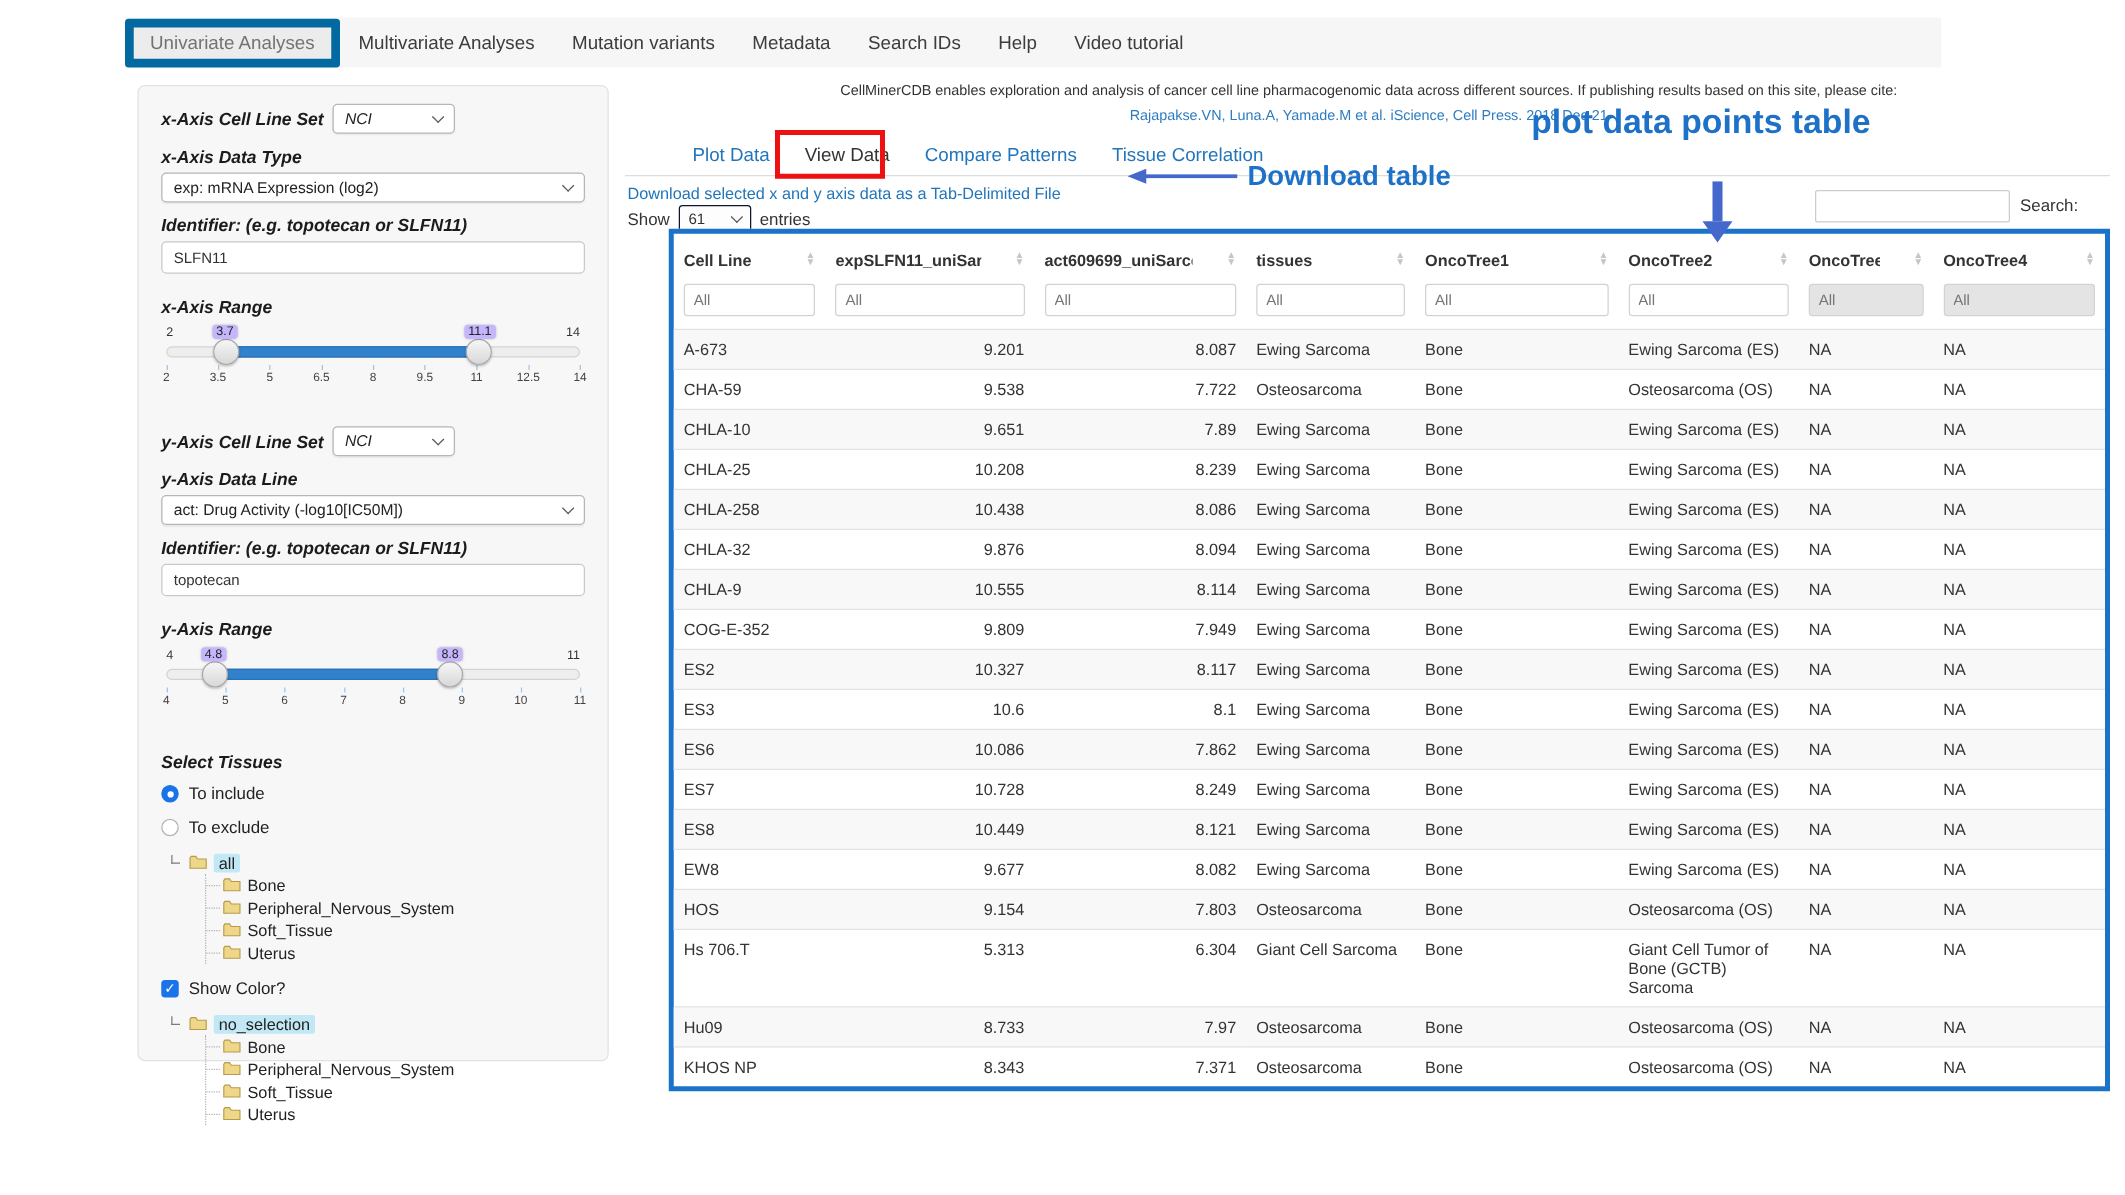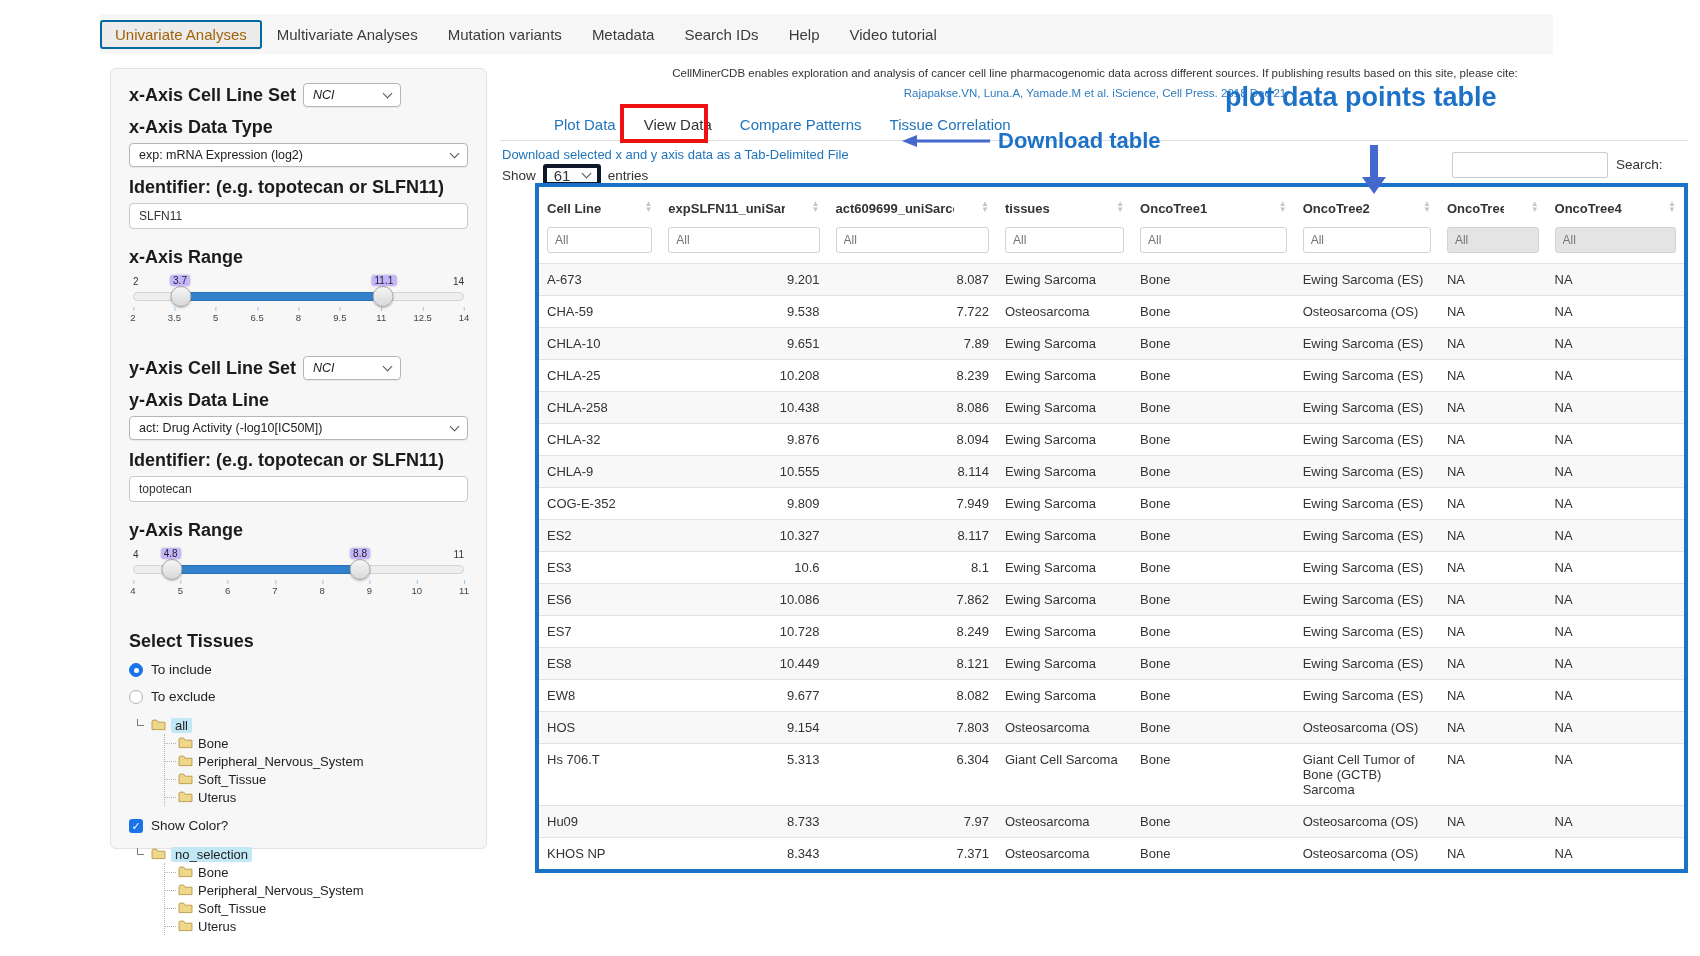--- a/index.html
+++ b/index.html
@@ -3,27 +3,27 @@
 <meta charset="utf-8">
 <style>
   * { margin:0; padding:0; box-sizing:border-box; }
   body { width:1700px; height:956px; position:relative; background:#fff;
          font-family:"Liberation Sans", sans-serif; overflow:hidden; color:#333; }
 
   
   .topnav { position:absolute; left:100px; top:14px; width:1453px; height:40px;
             background:#f6f6f6; display:flex; align-items:center; }
   .tab { padding:9px 15px; font-size:15px; color:#3c3c3c; white-space:nowrap; cursor:pointer; }
-  .tab.active { background:#ececec; border:2px solid #0369a1; border-radius:3px; padding:4px 13px; color:#a16207; }
+  .tab.active { background:#ececec; border:7px solid #0369a1; border-radius:3px; padding:4px 13px; color:#737373; }
 
   
   .sidebar { position:absolute; left:110px; top:68px; width:377px; height:781px;
              background:#f7f7f7; border:1px solid #e2e2e2; border-radius:6px;
              padding:14px 18px; font-size:13.5px; }
-  .lbl { font-weight:bold; color:#1b1b1b; font-size:18px; }
+  .lbl { font-weight:bold; color:#1b1b1b; font-size:14px;font-style:italic; }
   .blk { display:block; margin:10px 0 5px; }
   .inline-row { display:flex; align-items:center; gap:7px; margin-bottom:8px; }
   .select { background:#fff; border:1px solid #b6b6b6; border-radius:4px; height:24px;
             display:flex; align-items:center; justify-content:space-between; padding:0 9px;
             font-size:12.5px; color:#222; box-shadow:0 1px 1px rgba(0,0,0,.06); cursor:pointer; }
   .select.sm { width:98px;font-style:italic; }
   .select.full { width:100%; margin-bottom:2px; }
   .chev { width:7px; height:7px; border-left:1.6px solid #555; border-bottom:1.6px solid #555;
           transform:rotate(-45deg); margin-top:-3px; flex:none; }
   .txt { width:100%; height:26px; border:1px solid #c9c9c9; border-radius:4px; padding:0 9px;
@@ -62,22 +62,22 @@
 
   
   .citation1 { position:absolute; left:520px; top:67px; width:1150px; text-align:center; font-size:11.5px; color:#333; }
   .citation2 { position:absolute; left:520px; top:87px; width:1150px; text-align:center; font-size:11.5px; color:#2e7cc0; }
   .subtabs { position:absolute; left:554px; top:116px; display:flex; gap:28px; font-size:15px; }
   .subtab { color:#2175bb; cursor:pointer; white-space:nowrap; }
   .subtab.active { color:#333; }
   .tabline { position:absolute; left:500px; top:140px; width:1188px; border-top:1px solid #ddd; }
   .dl-link { position:absolute; left:502px; top:147px; font-size:13px; color:#2175bb; cursor:pointer; }
   .show-row { position:absolute; left:502px; top:164px; font-size:13.5px; color:#333; display:flex; align-items:center; gap:7px; }
-  .entries-select { width:58px; height:22px; border:4px solid #0f172a; border-radius:3px; background:#fdfdfd;
-                    display:flex; align-items:center; justify-content:space-between; padding:0 7px; font-size:15px; cursor:pointer; }
+  .entries-select { width:58px; height:22px; border:1px solid #0f172a; border-radius:3px; background:#fdfdfd;
+                    display:flex; align-items:center; justify-content:space-between; padding:0 7px; font-size:12px; cursor:pointer; }
   .search-box { position:absolute; left:1452px; top:152px; width:156px; height:26px; border:1px solid #ccc;
                 border-radius:2px; background:#fff; font-family:inherit; padding:0 6px; font-size:12px; }
   .search-label { position:absolute; left:1616px; top:157px; font-size:13.5px; color:#333; }
 
   
   .dtwrap { position:absolute; left:535px; top:183px; width:1153px; border:4px solid #1a73c9; background:#fff; }
   table.dt { width:100%; border-collapse:collapse; table-layout:fixed; font-size:13px; color:#333; }
   .dt th { text-align:left; font-weight:bold; font-size:13px; padding:14px 8px 9px; vertical-align:middle; }
   .th-in { display:flex; align-items:flex-start; justify-content:space-between;gap:24px; }
   .hlbl { white-space:nowrap; overflow:hidden; }

